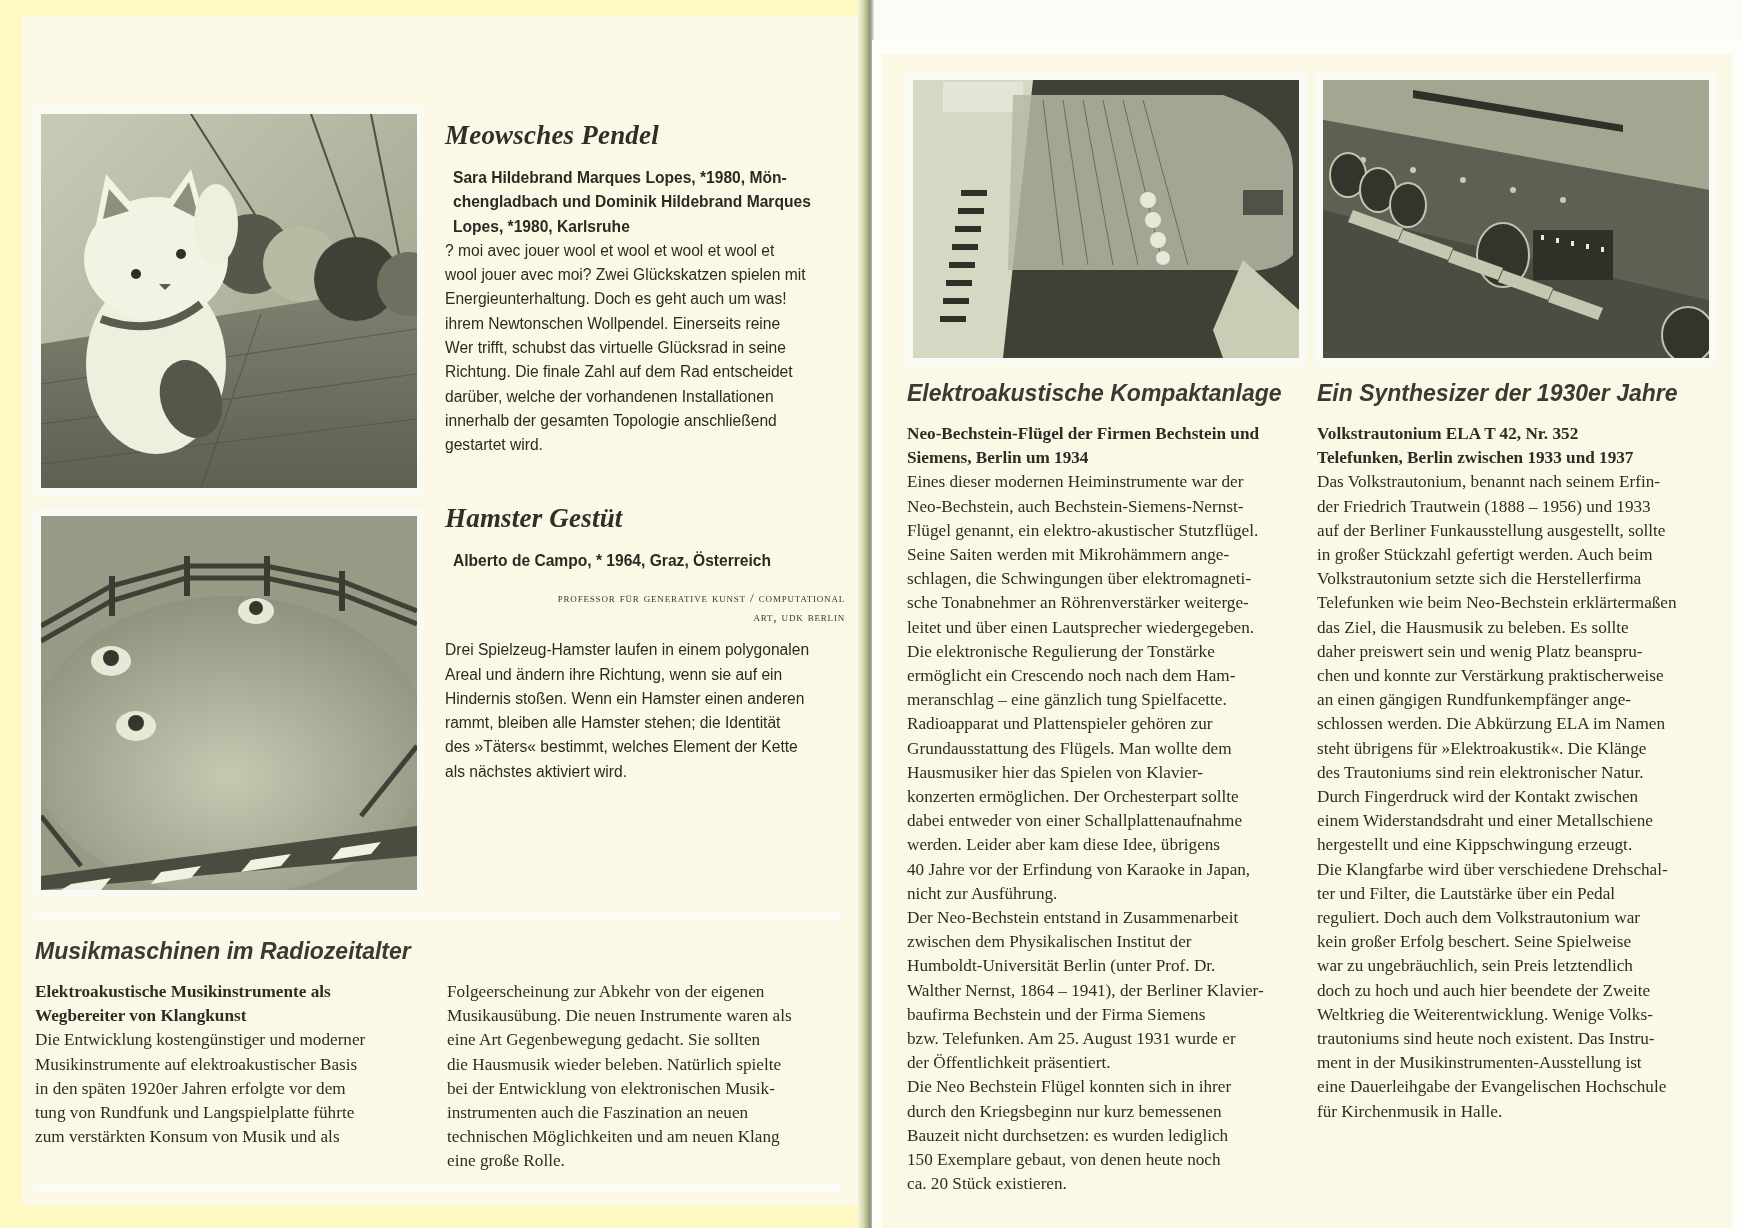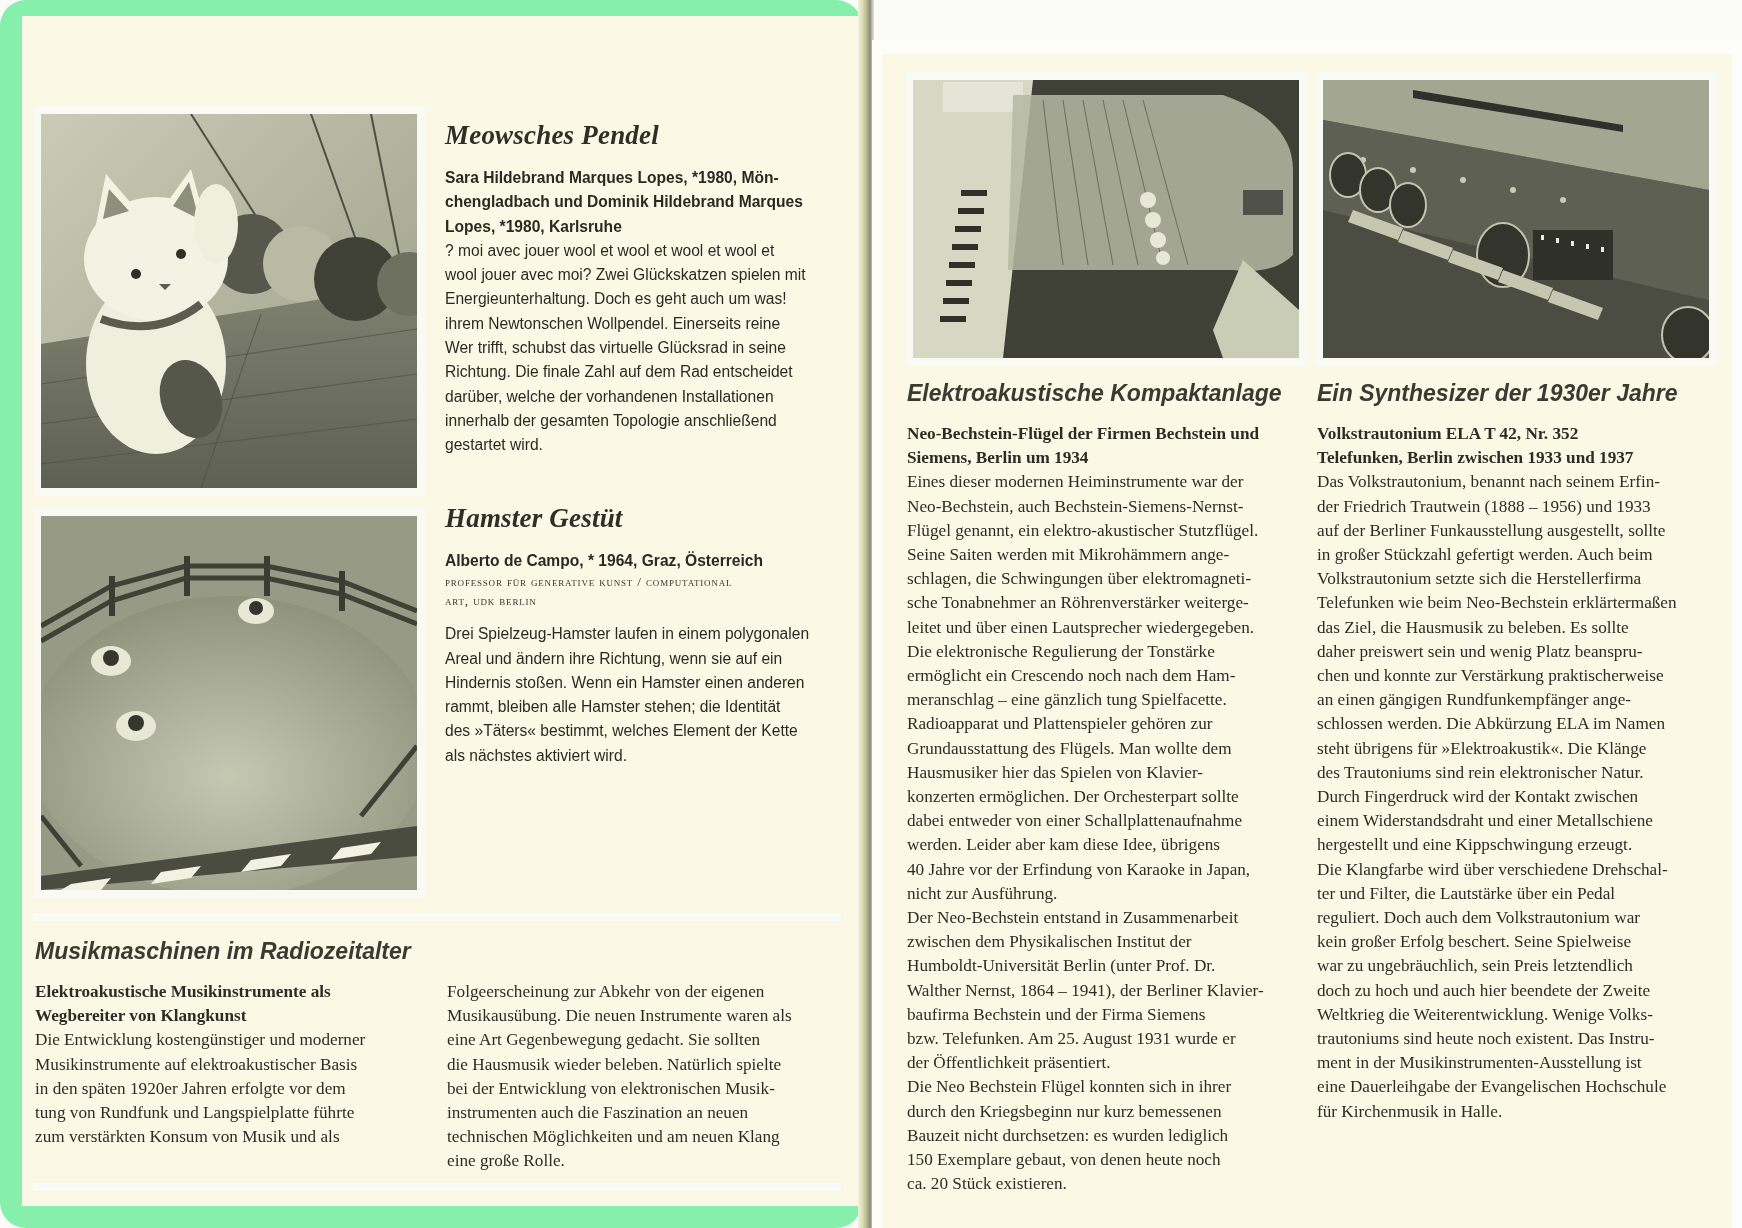--- a/index.html
+++ b/index.html
@@ -1,20 +1,20 @@
 <!DOCTYPE html>
 <html><head>
 <meta charset="utf-8">
 <style>
   * { box-sizing: border-box; margin: 0; padding: 0; }
   html, body { width: 1742px; height: 1228px; overflow: hidden; background: #fbfbf8; }
   body { position: relative; font-family: "Liberation Serif", serif; color: #2b2a22; }
 
   .page { position: absolute; }
-  .page-left { left: 0; top: 0; width: 862px; height: 1228px; background: #86efac; border-radius: 26px; }
+  .page-left { left: 0; top: 0; width: 862px; height: 1228px; background: #fef9c3; }
   .page-right { left: 872px; top: 0; width: 870px; height: 1228px; background: #fdfdf9; margin-top: 40px; }
 
   .cream { position: absolute; background: #fbf9e6; }
 
   .gutter {
     position: absolute; left: 858px; top: 0; width: 16px; height: 1228px;
     background: linear-gradient(to right, #f3f2e6 0%, #d9dcae 30%, #b4b88e 55%, #8d8e7c 75%, #e8e8e4 100%);
   }
 
   
@@ -32,22 +32,22 @@
   .h-italic-serif {
     position: absolute; font-family: "Liberation Serif", serif; font-style: italic;
     font-size: 27px; color: #2f2e27; letter-spacing: 0.2px;
   }
   .h-italic-sans {
     position: absolute; font-family: "Liberation Sans", sans-serif; font-style: italic; font-weight: bold;
     font-size: 23px; color: #3a3a32; letter-spacing: 0px;
   }
 
   .sans-block { position: absolute; font-family: "Liberation Sans", sans-serif; font-size: 15.6px; line-height: 24.3px; color: #2a2a23; }
-  .sans-bold { font-weight: bold; }
-  .smallcaps { font-family: "Liberation Serif", serif; font-variant: small-caps; font-size: 13.5px; letter-spacing: 0.8px; line-height: 18.5px; color: #37362d; margin: 0 0 12px; text-transform: lowercase; }
+  .sans-bold { font-weight: bold; margin-left: 8px; }
+  .smallcaps { font-family: "Liberation Serif", serif; font-variant: small-caps; font-size: 13.5px; letter-spacing: 0.8px; line-height: 18.5px; color: #37362d; margin: 16px 0 12px; text-transform: lowercase; text-align: right; }
 
   .serif-block { position: absolute; font-family: "Liberation Serif", serif; font-size: 17.2px; line-height: 24.2px; color: #2d2c24; }
   .serif-bold { font-weight: bold; }
 
   .line { display: block; white-space: nowrap; }
 </style>
 </head>
 <body>
 
 <div class="page page-left">

